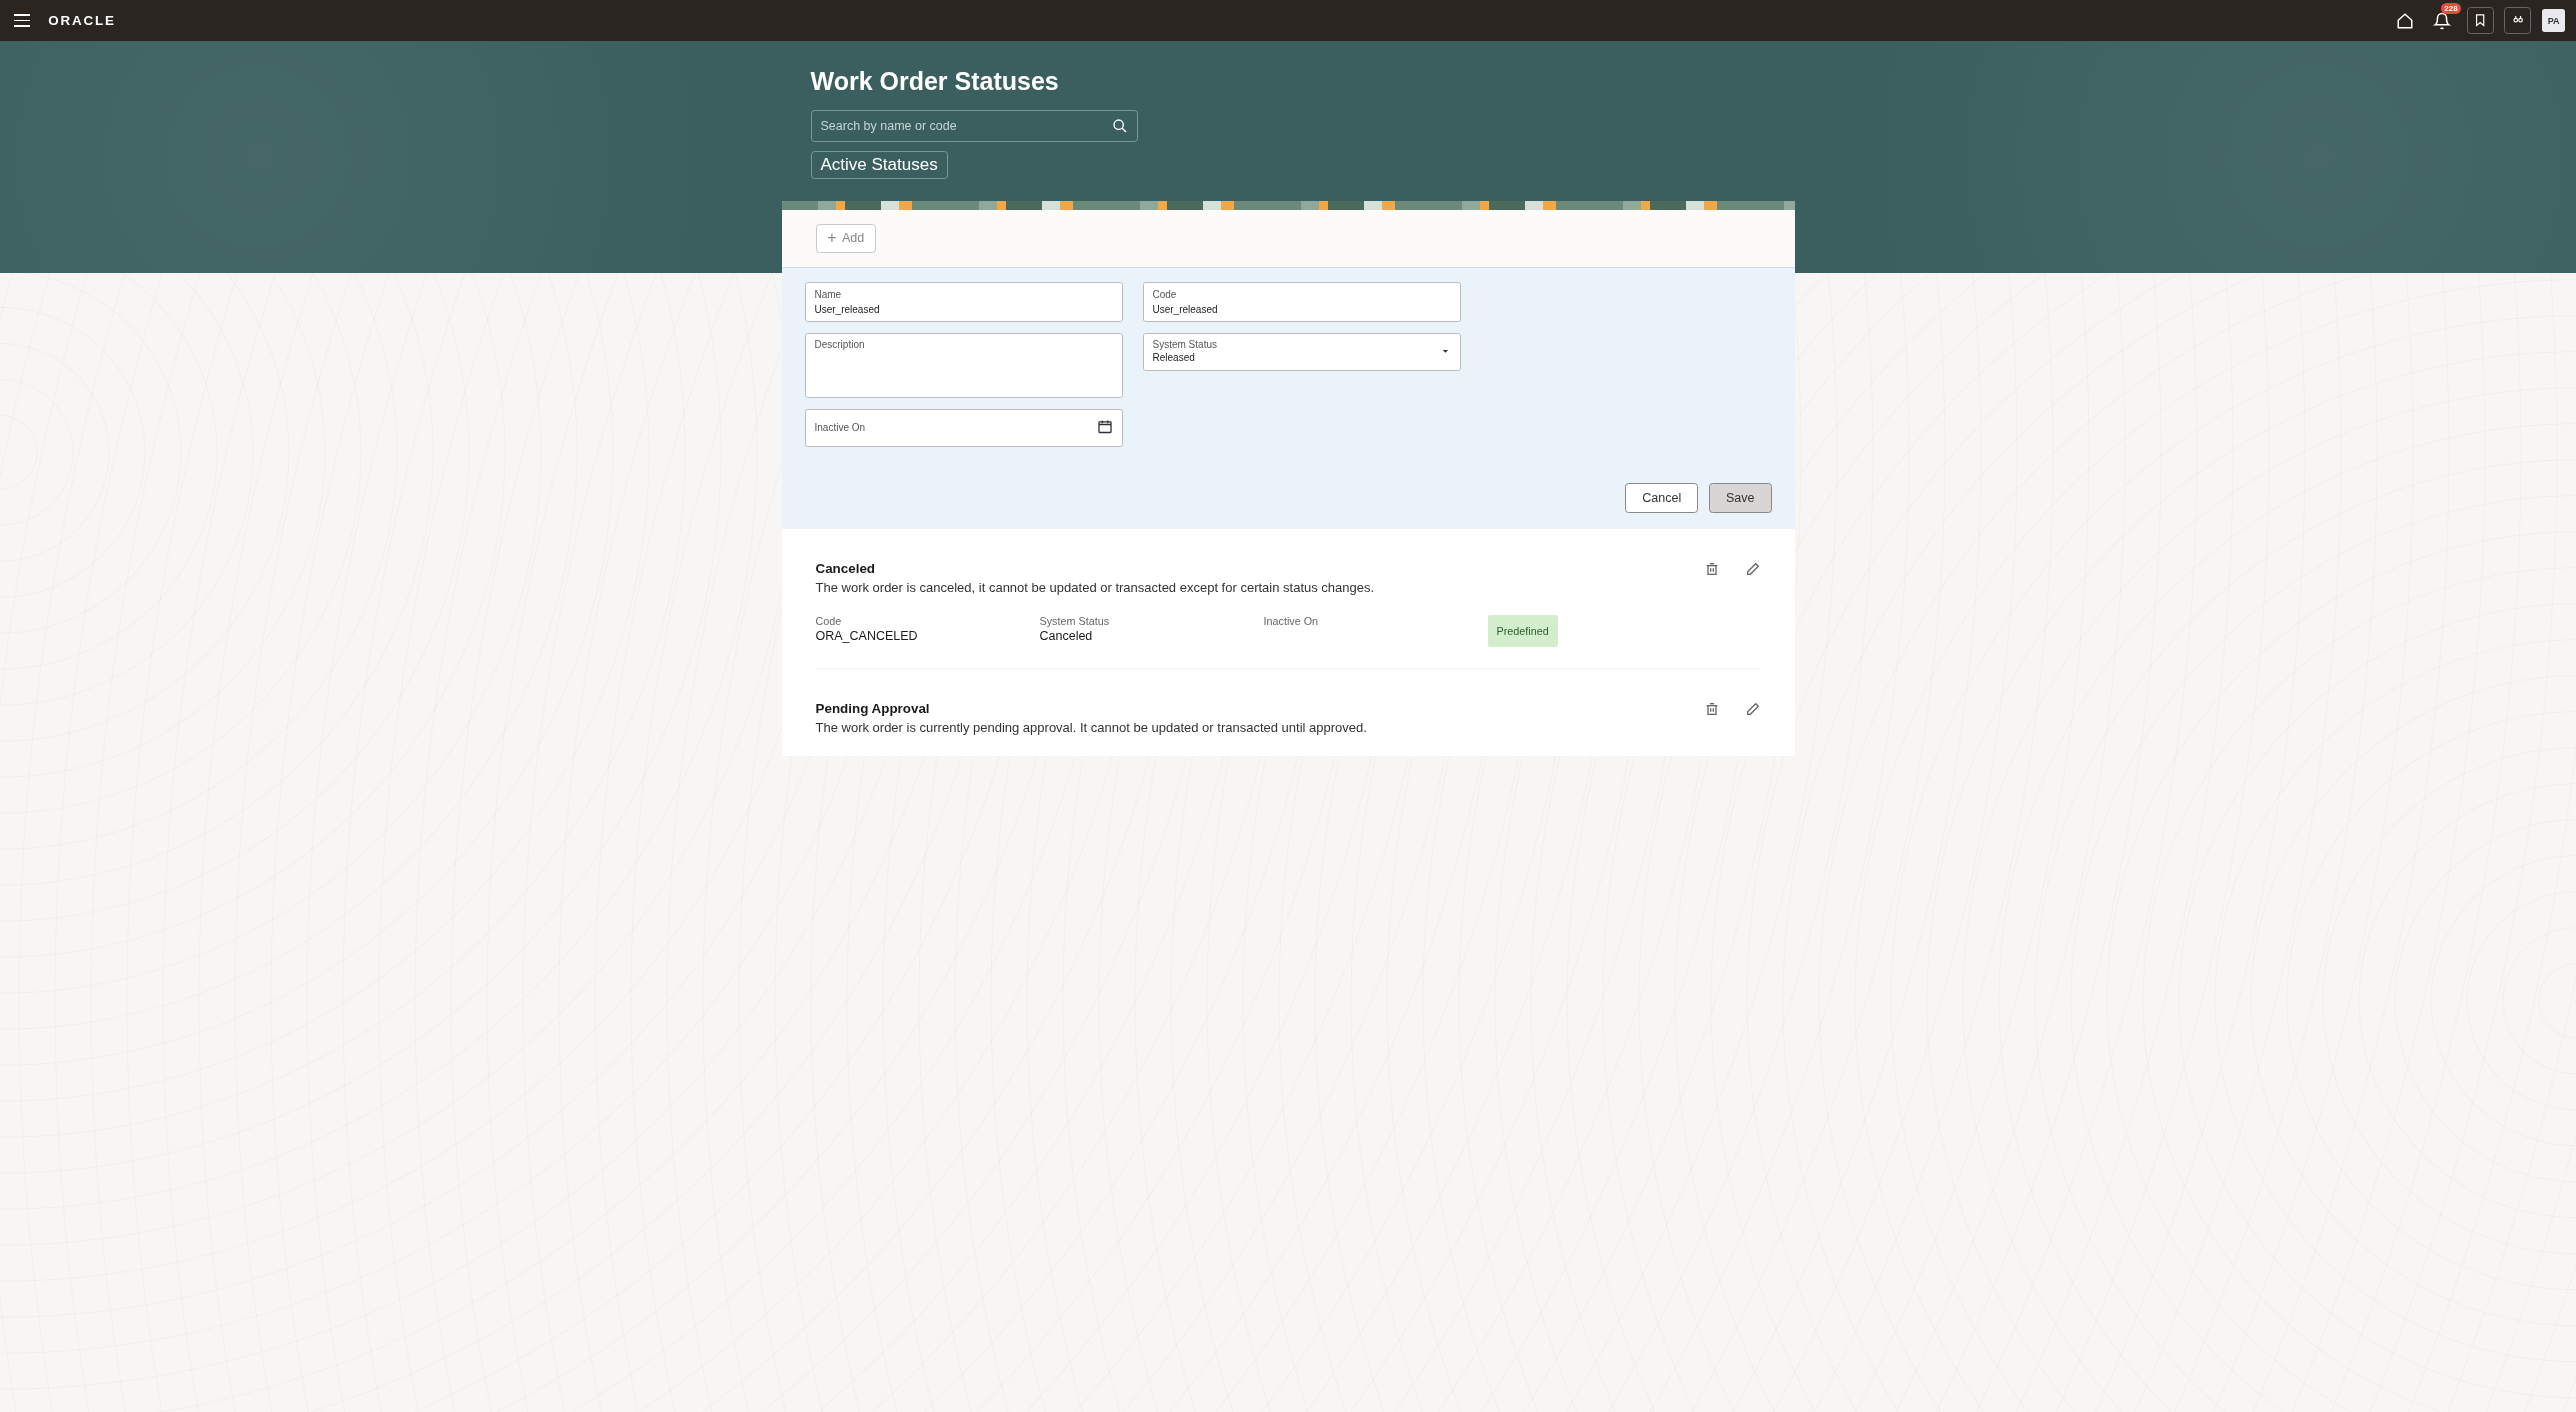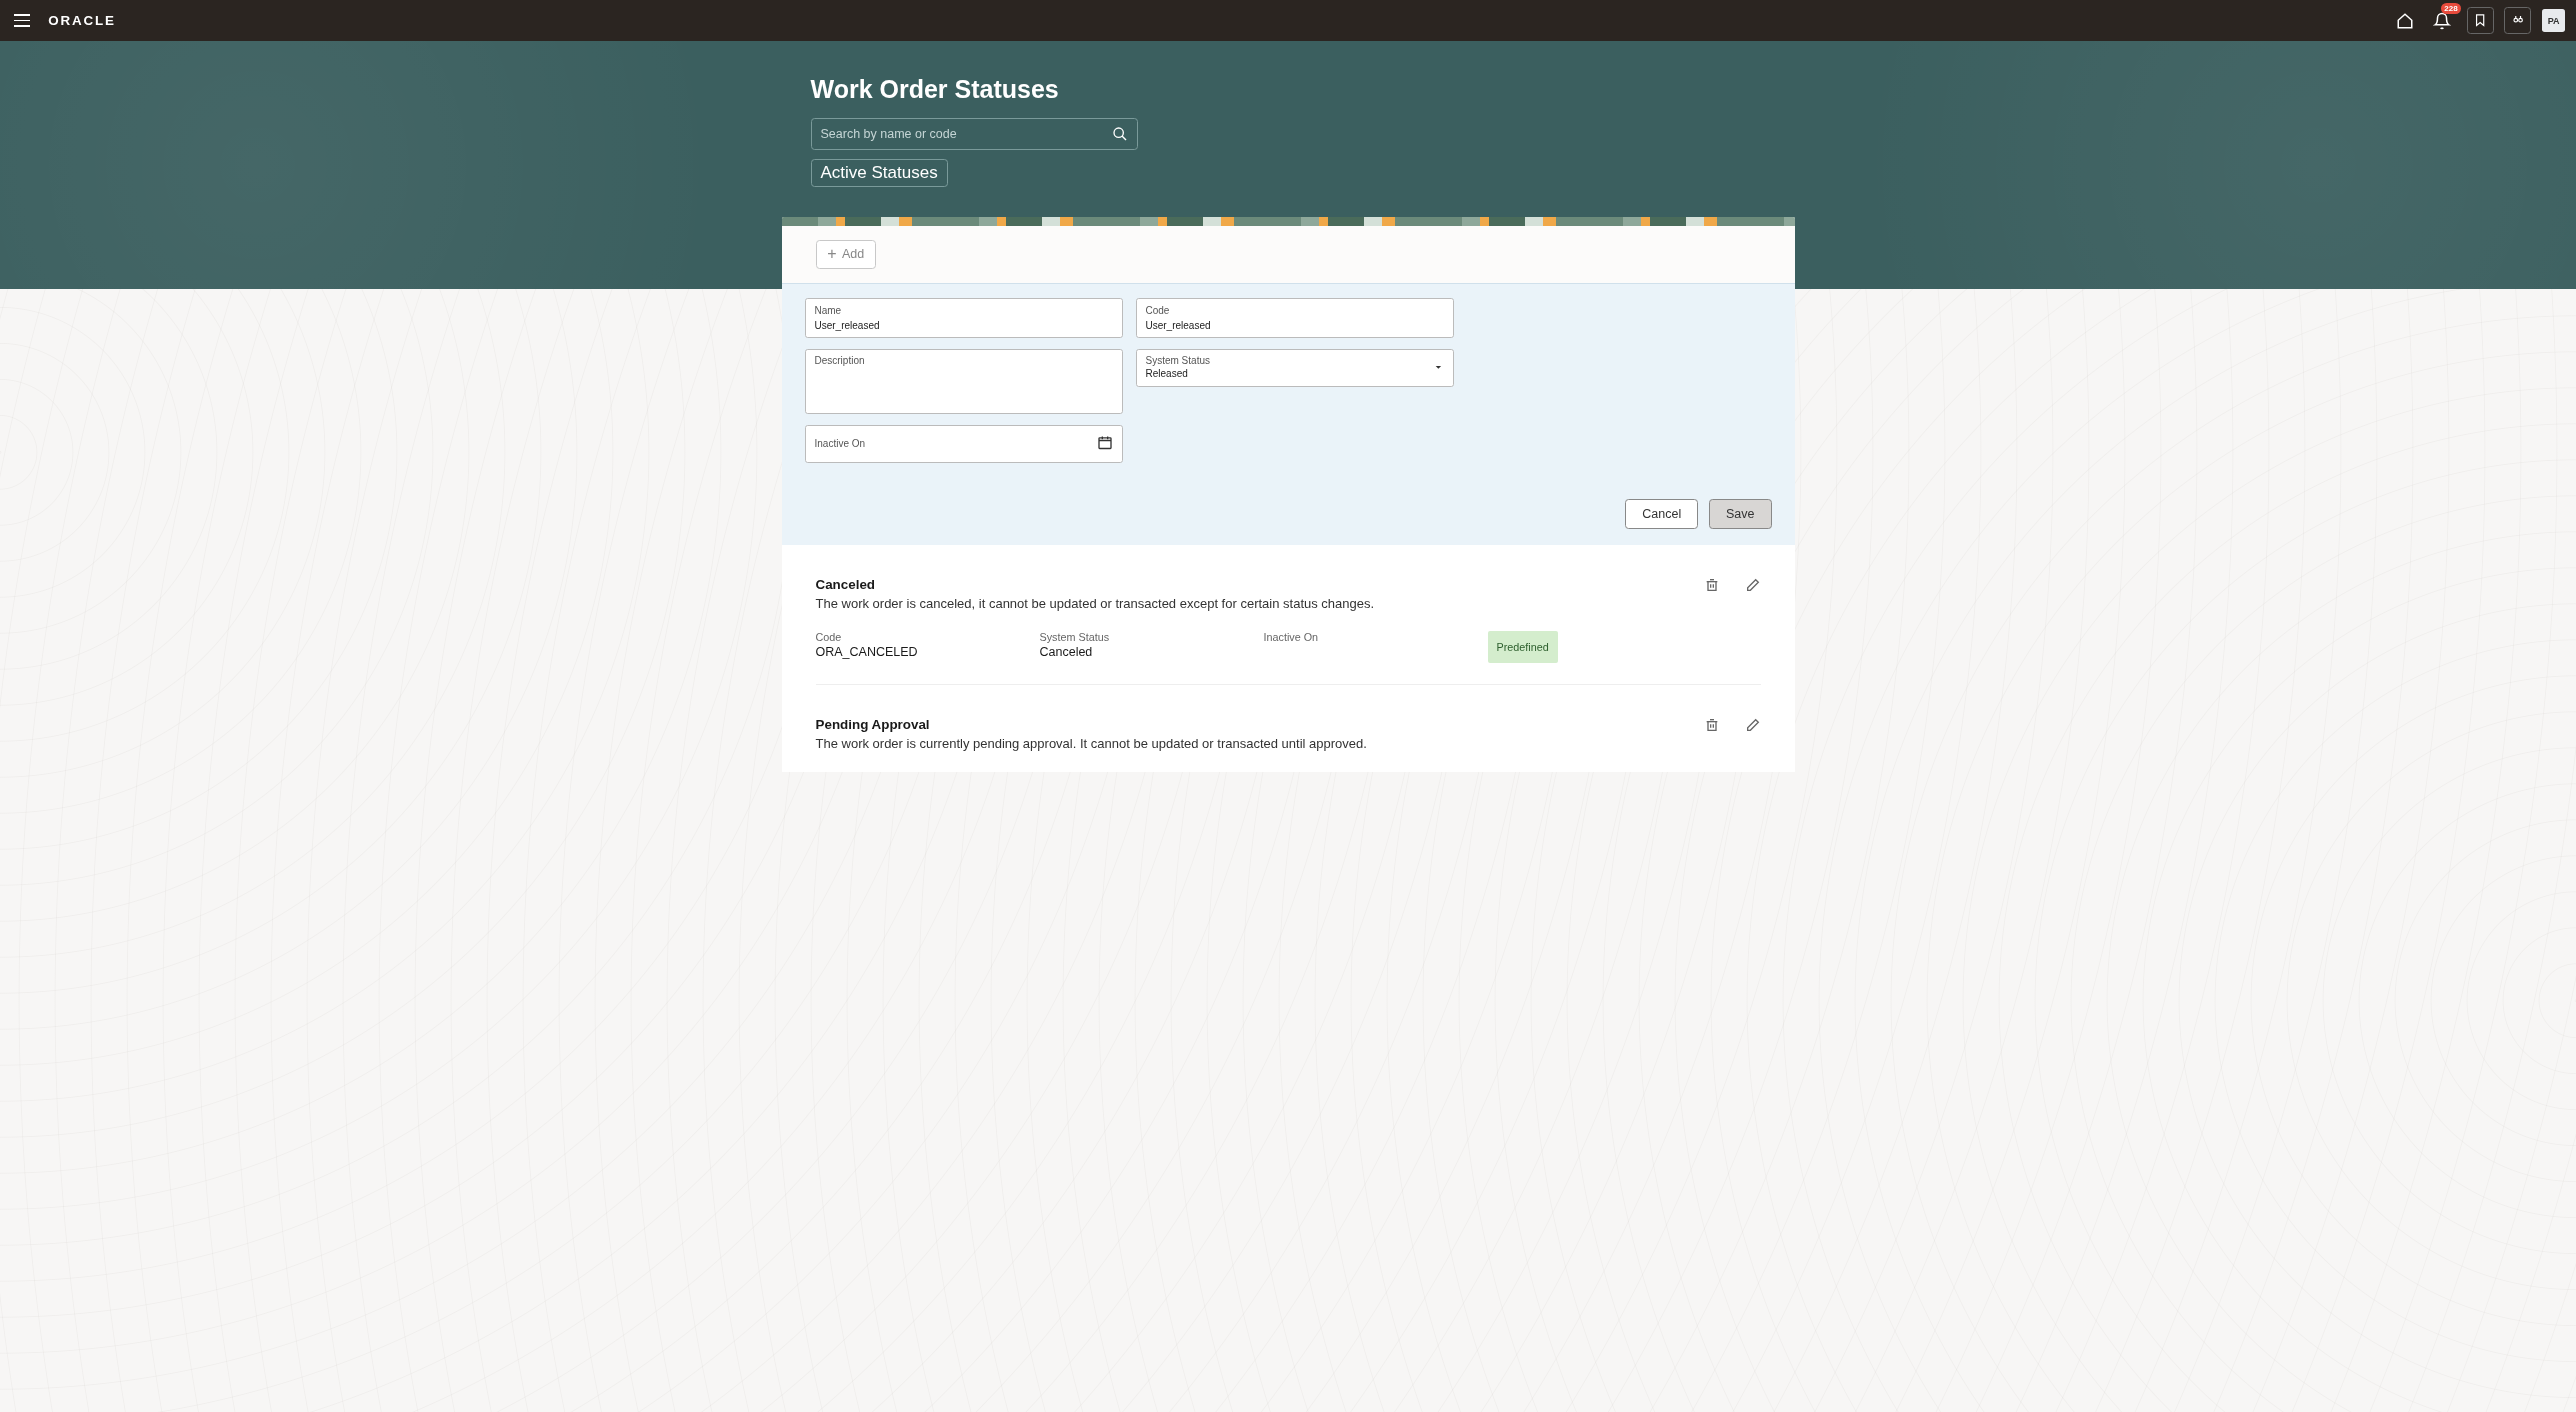--- a/index.html
+++ b/index.html
@@ -104,21 +104,21 @@
       background: #3b5f5f;
       background-image: 
         radial-gradient(circle at 10% 50%, rgba(255,255,255,0.05) 0%, transparent 20%),
         radial-gradient(circle at 90% 50%, rgba(255,255,255,0.05) 0%, transparent 20%);
       padding: 21.5px 0 90px 0;
       position: relative;
     }
     
     .header-content {
       max-width: 1013px;
-      margin: 12px auto;
+      margin: 4px auto;
       padding: 0 29px;
     }
     
     .page-title {
       color: #fff;
       font-size: 25px;
       font-weight: 700;
       margin-bottom: 14.3px;
     }
     
@@ -223,21 +223,21 @@
     
     
     .edit-form {
       background: #eaf3f9;
       padding: 14.3px 23px 16px 23px;
       border-top: 1.8px solid #d0e0eb;
     }
     
     .form-row {
       display: flex;
-      gap: 13px;
+      gap: 20px;
       margin-bottom: 10.8px;
     }
     
     .form-field {
       flex: 0 0 318px;
       background: #fff;
       border: 0.9px solid #bbb;
       border-radius: 2.7px;
       padding: 5.4px 9px;
       position: relative;

